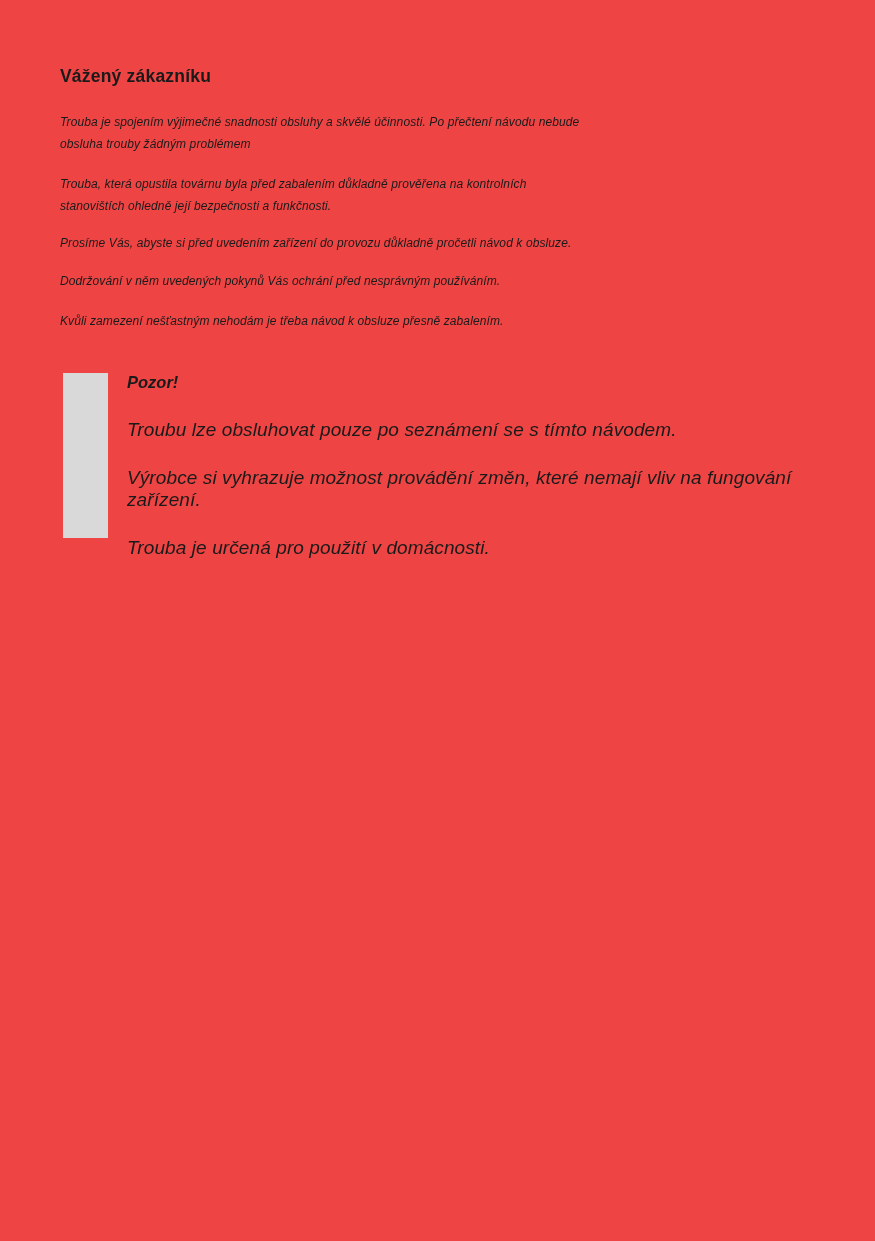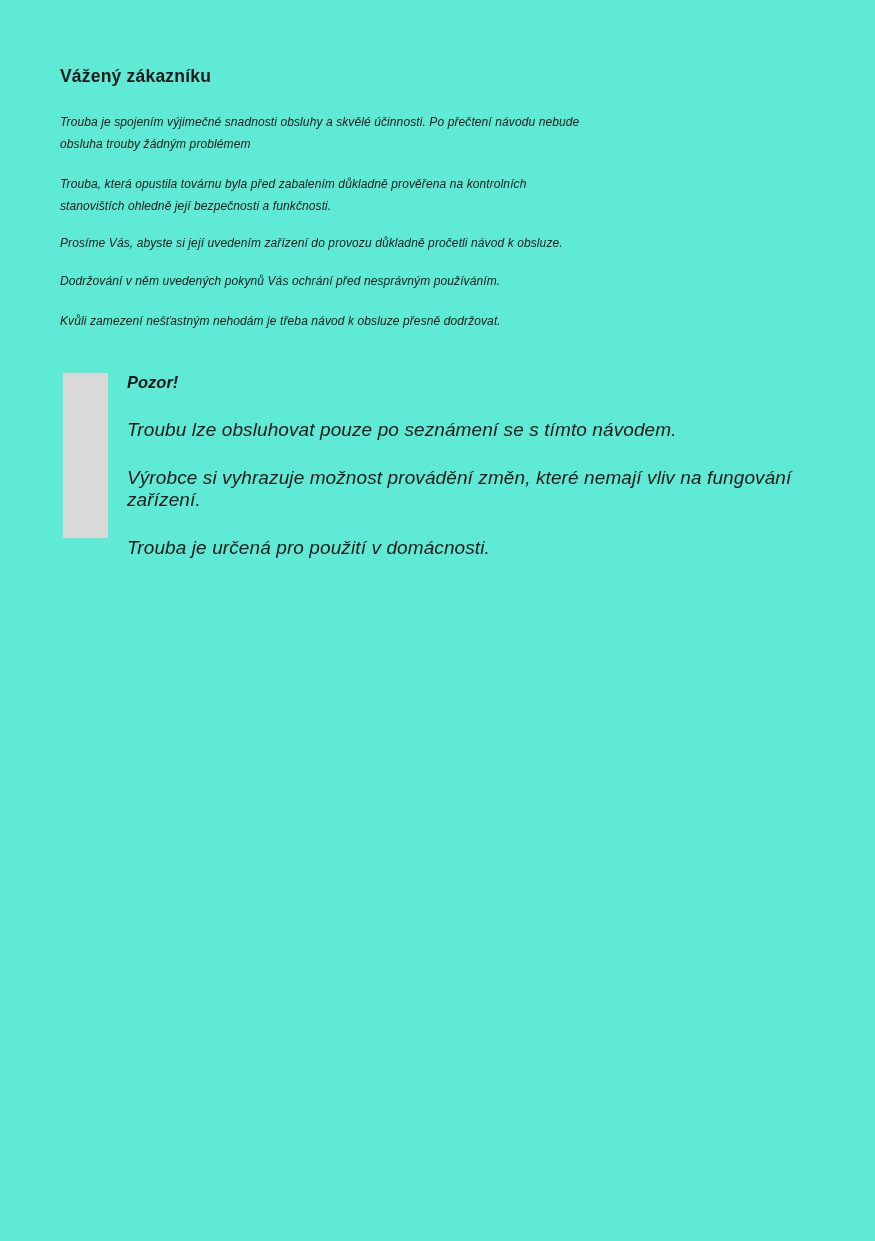--- a/index.html
+++ b/index.html
@@ -4,21 +4,21 @@
   <style>
     html, body {
       margin: 0;
       padding: 0;
       background: #ffffff;
     }
     .page {
       position: relative;
       width: 875px;
       height: 1241px;
-      background: #5eead4;
+      background: #ef4444;
       font-family: "Liberation Sans", sans-serif;
       color: #1a1a1a;
       overflow: hidden;
       box-sizing: border-box;
       padding: 66px 58px 0 60px;
     }
     .doc-title {
       font-size: 17.5px;
       font-weight: bold;
       line-height: 21px;
@@ -68,26 +68,26 @@
 <div class="page">
 
   <h1 class="doc-title">Vážený zákazníku</h1>
 
   <p class="body-par">Trouba je spojením výjimečné snadnosti obsluhy a skvělé účinnosti. Po přečtení návodu nebude
 obsluha trouby žádným problémem</p>
 
   <p class="body-par gap-sm">Trouba, která opustila továrnu byla před zabalením důkladně prověřena na kontrolních
 stanovištích ohledně její bezpečnosti a funkčnosti.</p>
 
-  <p class="body-par gap-sm">Prosíme Vás, abyste si její uvedením zařízení do provozu důkladně pročetli návod k obsluze.</p>
+  <p class="body-par gap-sm">Prosíme Vás, abyste si před uvedením zařízení do provozu důkladně pročetli návod k obsluze.</p>
 
   <p class="body-par">Dodržování v něm uvedených pokynů Vás ochrání před nesprávným používáním.</p>
 
 
-  <p class="body-par">Kvůli zamezení nešťastným nehodám je třeba návod k obsluze přesně dodržovat.</p>
+  <p class="body-par">Kvůli zamezení nešťastným nehodám je třeba návod k obsluze přesně zabalením.</p>
 
   <div class="note-section">
     <div class="note-bar" style="background-color: rgb(217, 217, 217);"></div>
 
     <h2 class="note-heading">Pozor!</h2>
 
     <p class="note-par">Troubu lze obsluhovat pouze po seznámení se s tímto návodem.</p>
 
     <p class="note-par">Výrobce si vyhrazuje možnost provádění změn, které nemají vliv na fungování zařízení.</p>
 

